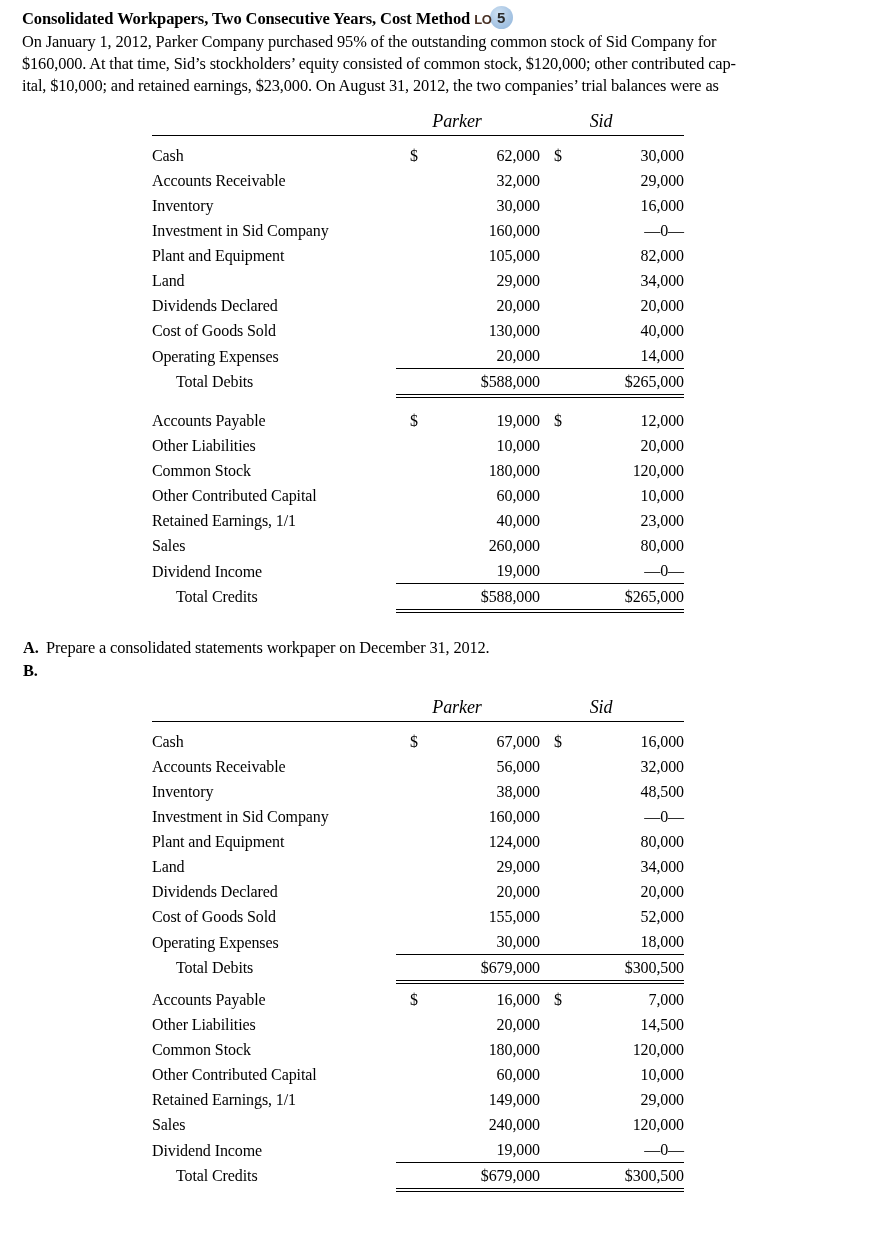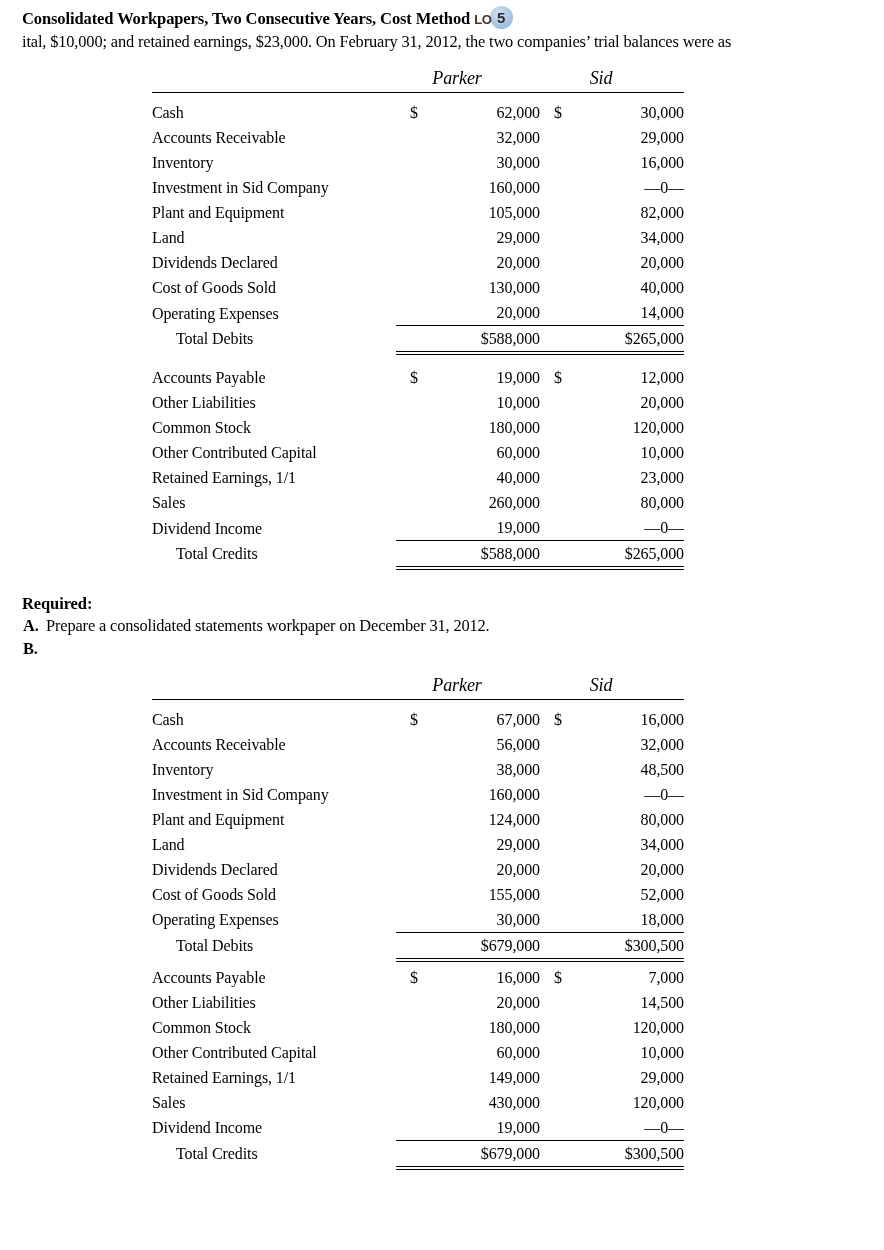--- a/index.html
+++ b/index.html
@@ -183,21 +183,23 @@
 </head>
 <body>
 
 <div class="page">
 
   <div class="prob-title">
     <span>Consolidated Workpapers, Two Consecutive Years, Cost Method</span><span class="lo-badge-wrap"><span class="lo-text">LO</span><span class="lo-circle"><span class="disc"></span><span class="lo-num">5</span></span></span>
   </div>
 
   <p class="prob-body">
-    <span class="ln">ital, $10,000; and retained earnings, $23,000. On February 31, 2012, the two companies’ trial balances were as</span>
+    <span class="ln">On January 1, 2012, Parker Company purchased 95% of the outstanding common stock of Sid Company for</span>
+    <span class="ln">$160,000. At that time, Sid’s stockholders’ equity consisted of common stock, $120,000; other contributed cap-</span>
+    <span class="ln">ital, $10,000; and retained earnings, $23,000. On August 31, 2012, the two companies’ trial balances were as</span>
   </p>
 
   <div class="tbl-wrap" style="margin-top:12px;">
     <table class="trial">
       <tbody>
         <tr class="hdr">
           <td class="lbl"></td>
           <td class="num">Parker</td>
           <td class="num">Sid</td>
         </tr>
@@ -307,21 +309,20 @@
         <tr class="total">
           <td class="lbl ind">Total Credits</td>
           <td class="num dbl-under">$588,000</td>
           <td class="num dbl-under">$265,000</td>
         </tr>
       </tbody>
     </table>
   </div>
 
   <div style="margin-top:28px;">
-    <div class="required">Required:</div>
 
     <div class="req-item">
       <div class="req-letter">A.</div>
       <div class="req-text">
         <span class="ln">Prepare a consolidated statements workpaper on December 31, 2012.</span>
       </div>
     </div>
 
     <div class="req-item">
       <div class="req-letter">B.</div>
@@ -426,21 +427,21 @@
           <td class="num">60,000</td>
           <td class="num">10,000</td>
         </tr>
         <tr>
           <td class="lbl">Retained Earnings, 1/1</td>
           <td class="num">149,000</td>
           <td class="num">29,000</td>
         </tr>
         <tr>
           <td class="lbl">Sales</td>
-          <td class="num">430,000</td>
+          <td class="num">240,000</td>
           <td class="num">120,000</td>
         </tr>
         <tr>
           <td class="lbl">Dividend Income</td>
           <td class="num pre-total">19,000</td>
           <td class="num pre-total">—0—</td>
         </tr>
         <tr class="total">
           <td class="lbl ind">Total Credits</td>
           <td class="num dbl-under">$679,000</td>

